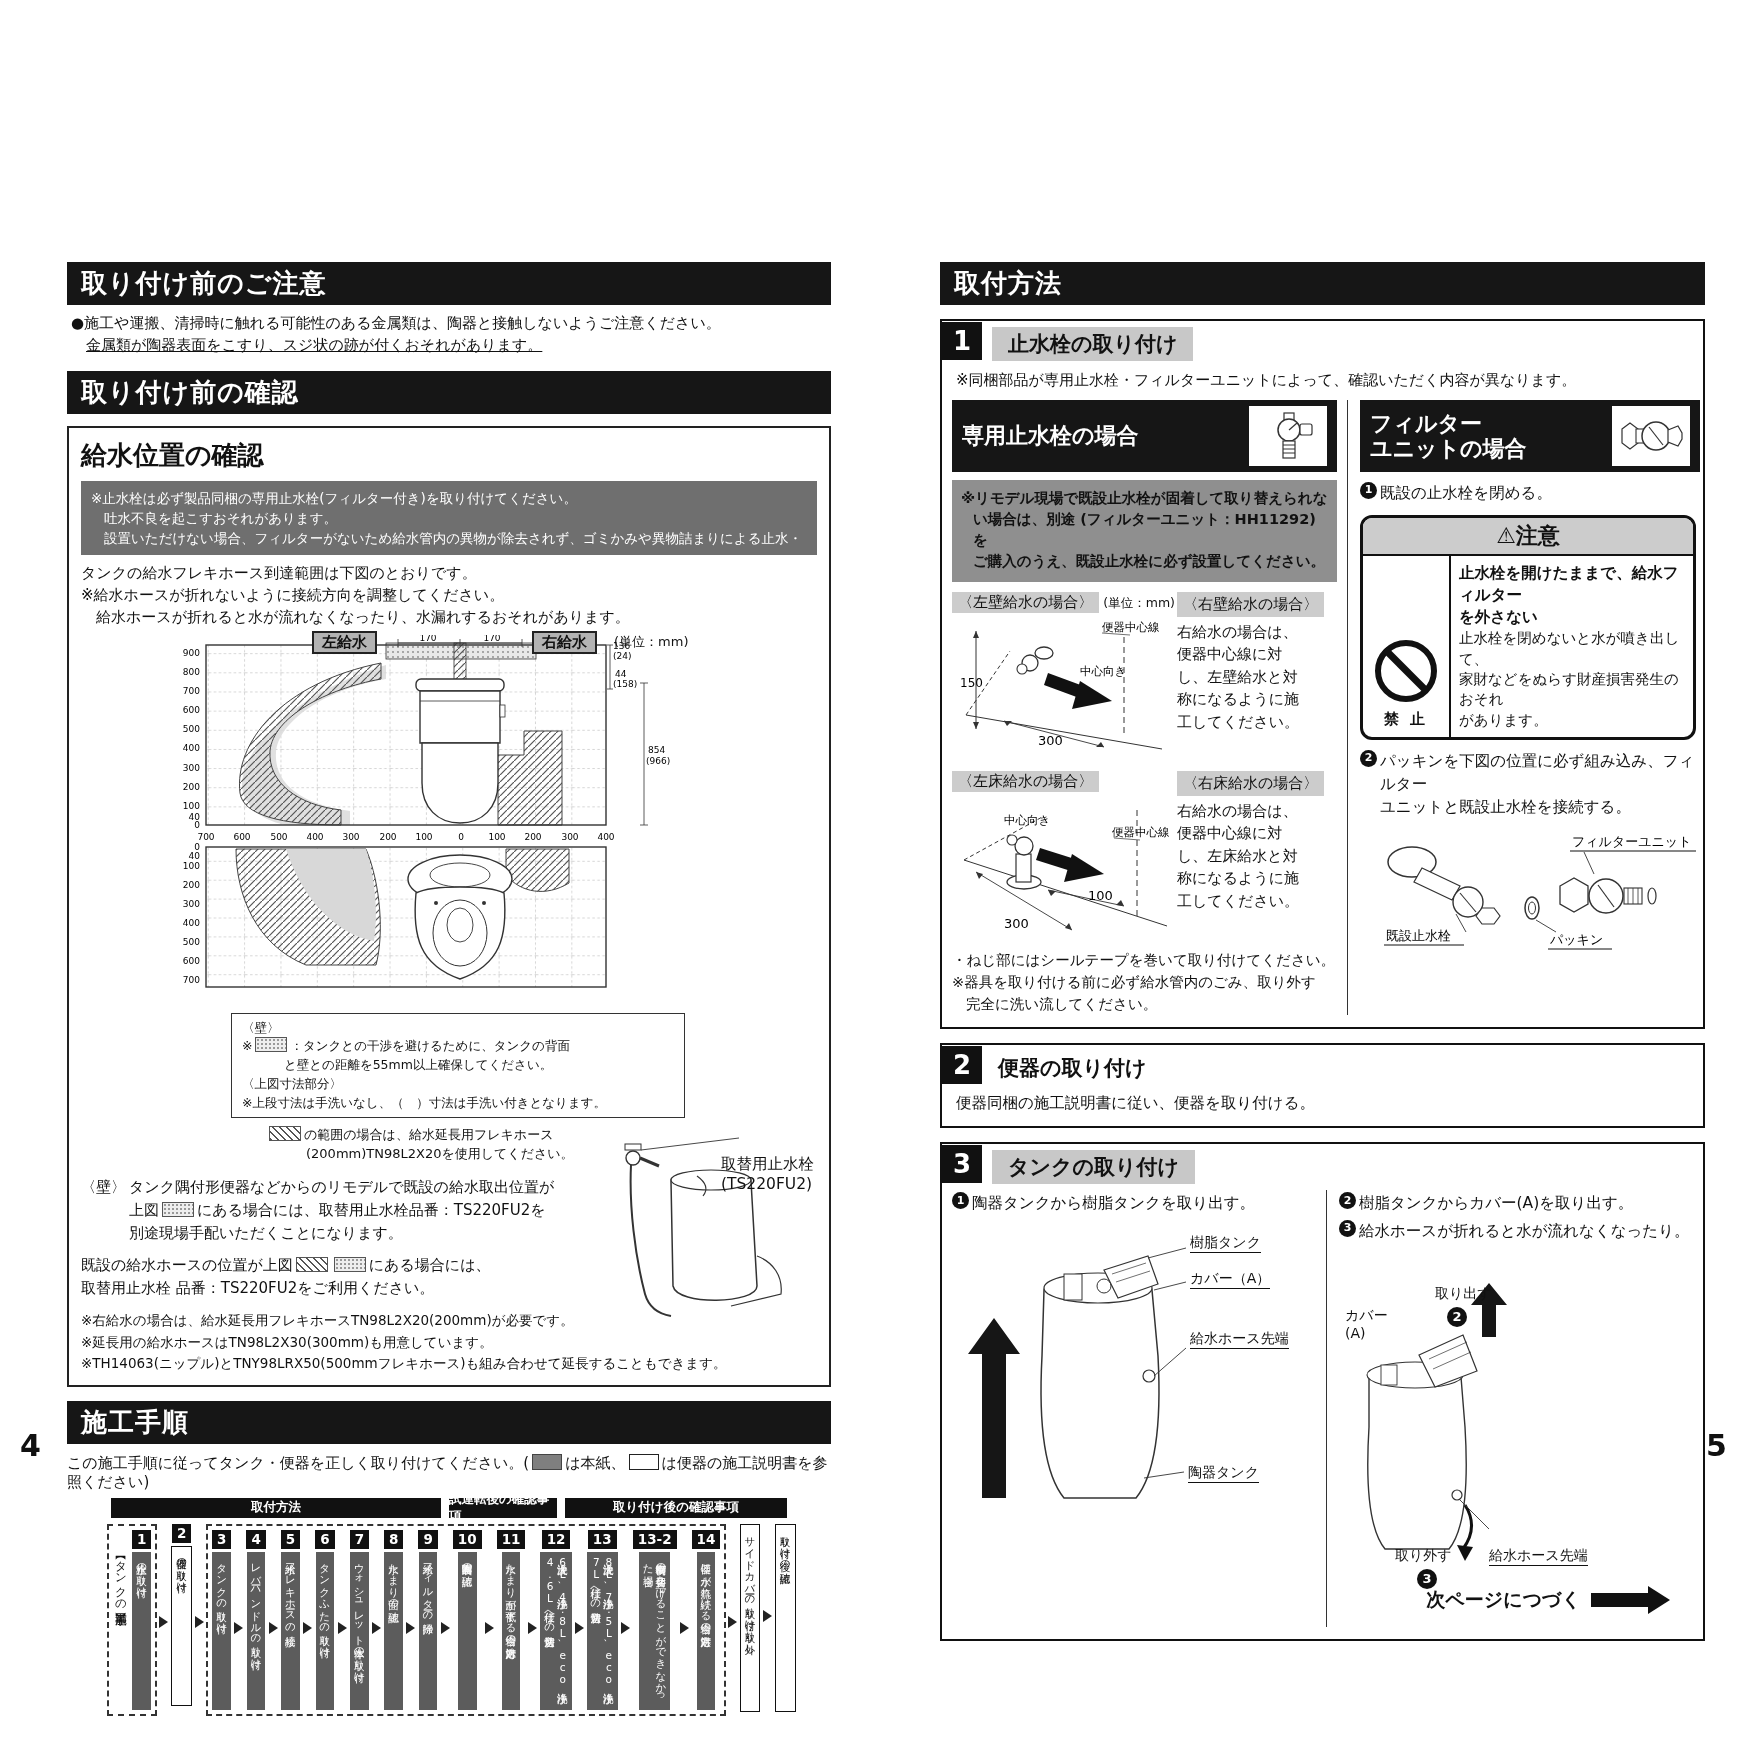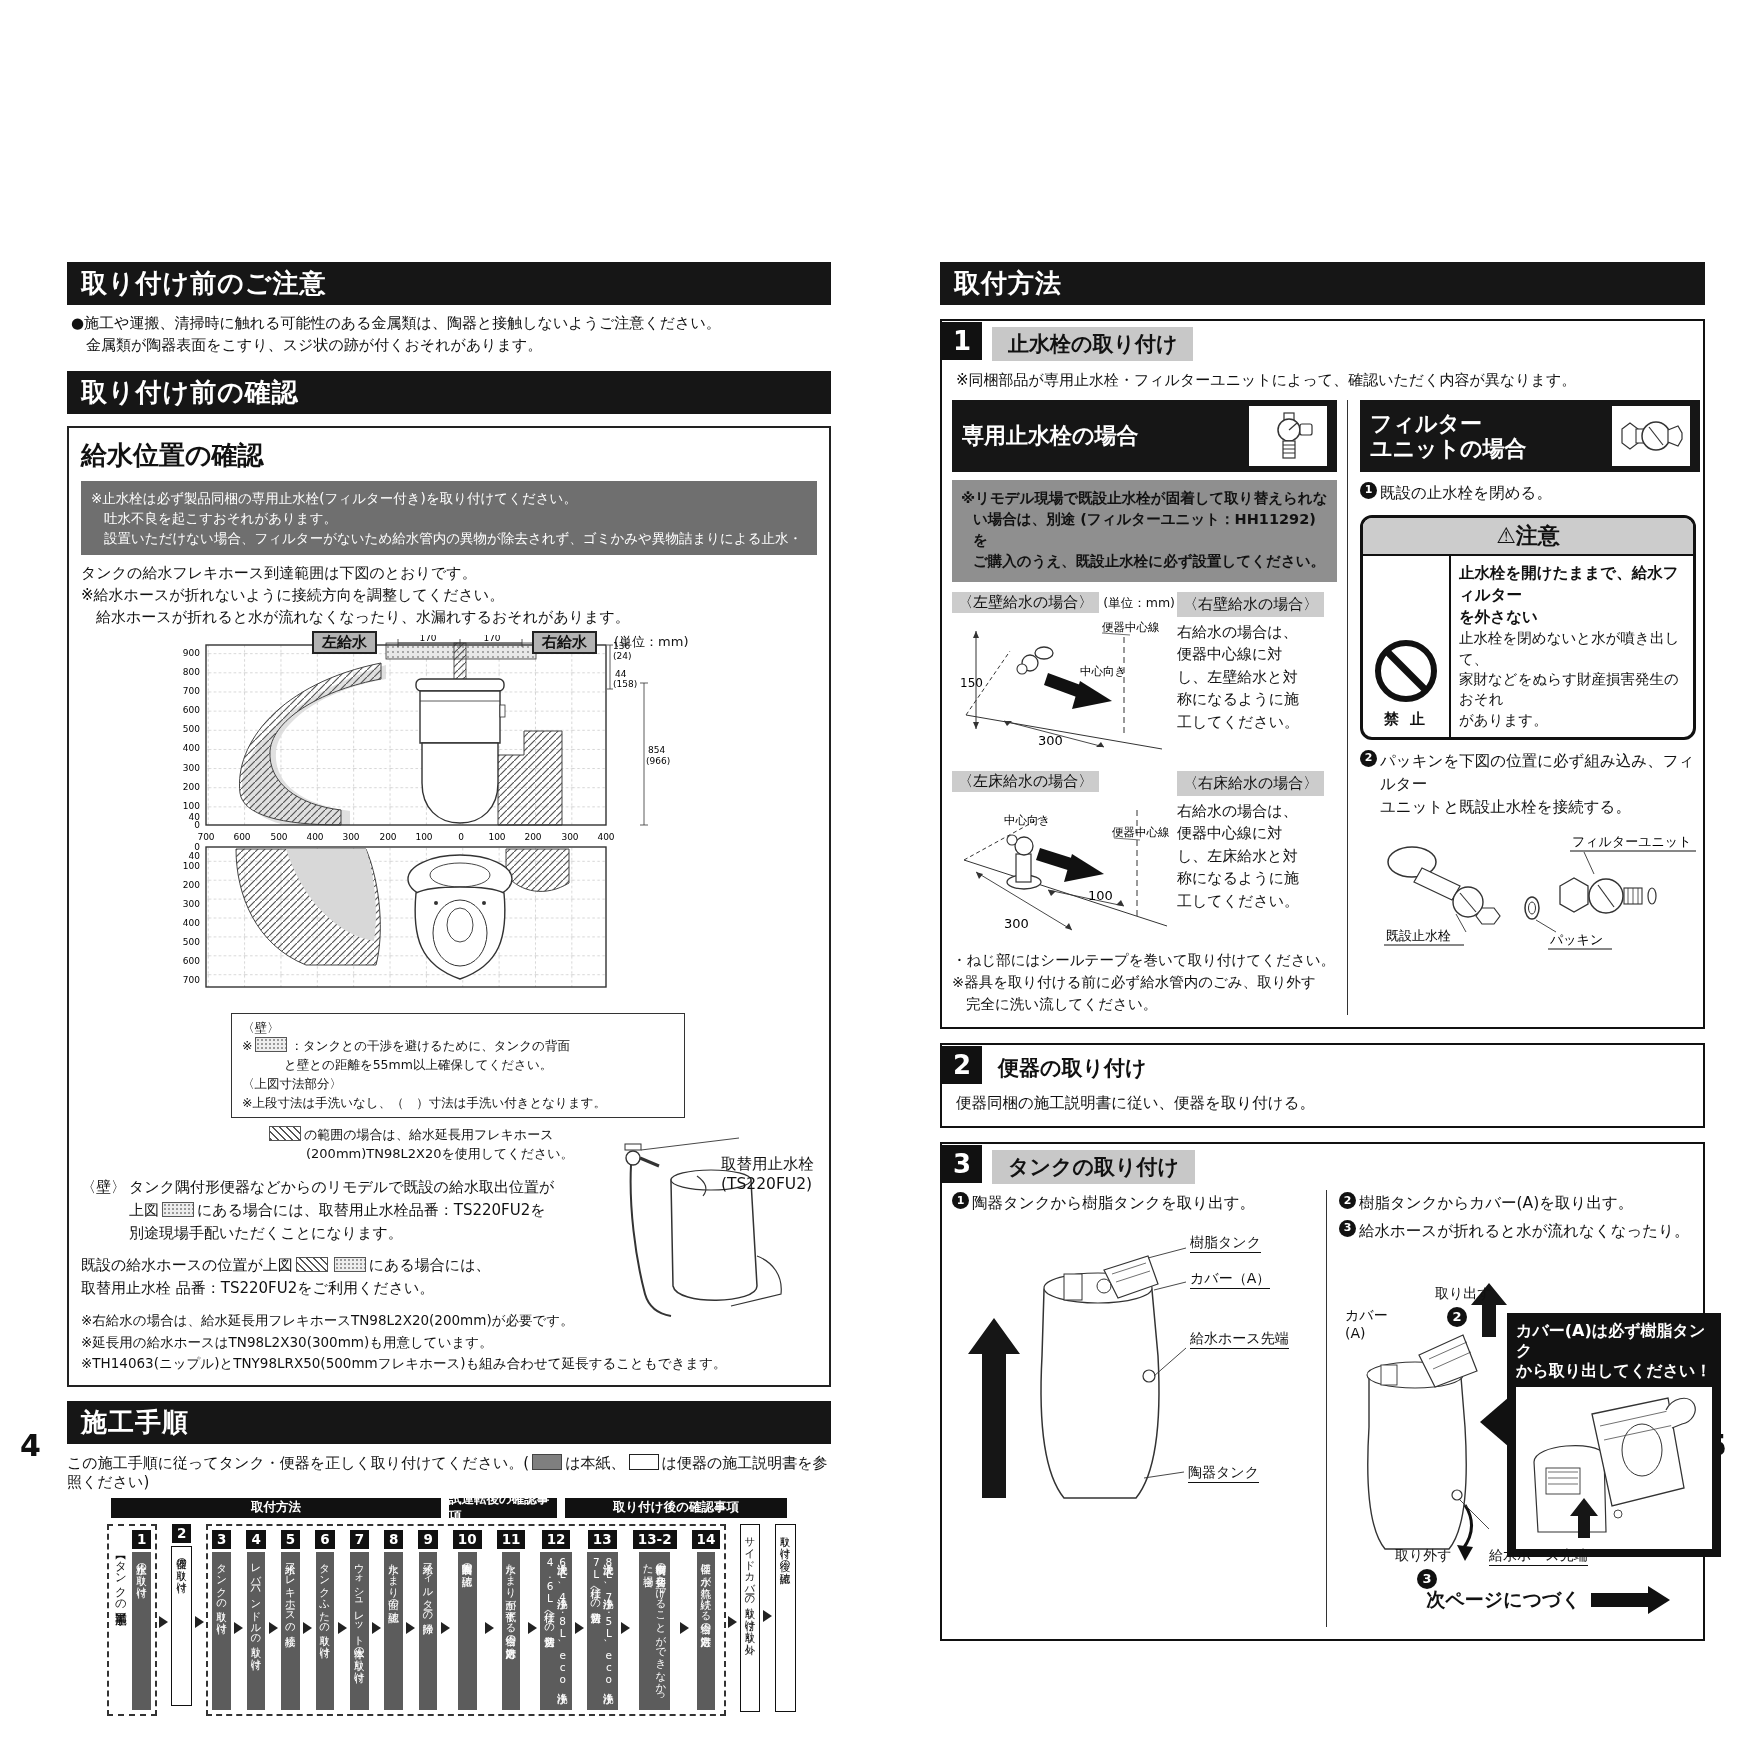--- a/index.html
+++ b/index.html
@@ -115,21 +115,21 @@
 </svg>
 
 <div class="pageno" style="left:20px;top:1428px;">4</div>
 <div class="pageno" style="left:1706px;top:1428px;">5</div>
 
 <div class="page pageL">
 
   <div class="hbar">取り付け前のご注意</div>
   <div style="padding:8px 4px 0;">
     <div class="txtline">●施工や運搬、清掃時に触れる可能性のある金属類は、陶器と接触しないようご注意ください。</div>
-    <div class="txtline" style="padding-left:15px;">金属類が陶器表面をこすり、スジ状の跡が付くおそれがあります。</div>
+    <div class="txtline" style="padding-left:15px;text-decoration:underline;">金属類が陶器表面をこすり、スジ状の跡が付くおそれがあります。</div>
   </div>
 
   <div class="hbar" style="margin-top:14px;">取り付け前の確認</div>
 
   <div class="bigbox">
     <div class="boxtitle">給水位置の確認</div>
 
     <div class="warnbox">
       <div>※止水栓は必ず製品同梱の専用止水栓(フィルター付き)を取り付けてください。</div>
       <div style="padding-left:13px;">吐水不良を起こすおそれがあります。</div>
@@ -632,37 +632,20 @@
             <circle cx="118" cy="218" r="5" fill="#fff" stroke="#333" stroke-width="1.2"></circle>
             <path d="M126,228 q14,22 -2,44" stroke="#111" stroke-width="3" fill="none"></path>
             <polygon points="118,268 126,284 134,270" fill="#111"></polygon>
             <line x1="120" y1="222" x2="150" y2="252" stroke="#333" stroke-width="0.9"></line>
           </svg>
           <span class="ill-label" style="left:6px;top:56px;">カバー</span>
           <span class="ill-label" style="left:6px;top:74px;">(A)</span>
           <span class="ill-label" style="left:96px;top:34px;">取り出す</span>
           <span class="cn big" style="position:absolute;left:108px;top:56px;">2</span>
 
-          <div class="callout" style="left:168px;top:62px;">
-            <div class="ct">カバー(A)は必ず樹脂タンク</div>
-            <div class="ct">から取り出してください！</div>
-            <div class="inset">
-              <svg width="176" height="152" viewBox="0 0 176 152">
-                <path d="M8,70 C8,52 70,48 78,62 L80,140 L12,140 Z" fill="#fff" stroke="#333" stroke-width="1.2"></path>
-                <rect x="20" y="76" width="34" height="26" fill="#fff" stroke="#333" stroke-width="0.9"></rect>
-                <path d="M22,80 h30 M22,86 h30 M22,92 h30" stroke="#333" stroke-width="0.7"></path>
-                <polygon points="66,22 142,6 158,96 86,114" fill="#fff" stroke="#333" stroke-width="1.3"></polygon>
-                <ellipse cx="116" cy="58" rx="20" ry="26" fill="#fff" stroke="#333" stroke-width="1"></ellipse>
-                <path d="M74,34 l68,-15 M78,48 l70,-15" stroke="#333" stroke-width="0.7"></path>
-                <path d="M140,18 C146,6 162,2 168,12 C172,20 166,30 156,32 L146,36" fill="#fff" stroke="#333" stroke-width="1.2"></path>
-                <polygon points="52,146 52,124 44,124 58,106 72,124 64,124 64,146" fill="#161616"></polygon>
-                <circle cx="92" cy="122" r="4" fill="#fff" stroke="#333" stroke-width="0.9"></circle>
-              </svg>
-            </div>
-          </div>
 
           <span class="ill-label" style="left:56px;top:296px;">取り外す</span>
           <span class="cn big" style="position:absolute;left:78px;top:318px;">3</span>
           <span class="ill-label u" style="left:150px;top:296px;">給水ホース先端</span>
         </div>
 
         <div class="nextrow">
           <span class="nexttxt">次ページにつづく</span>
           <span class="fatarrow"></span>
         </div>

